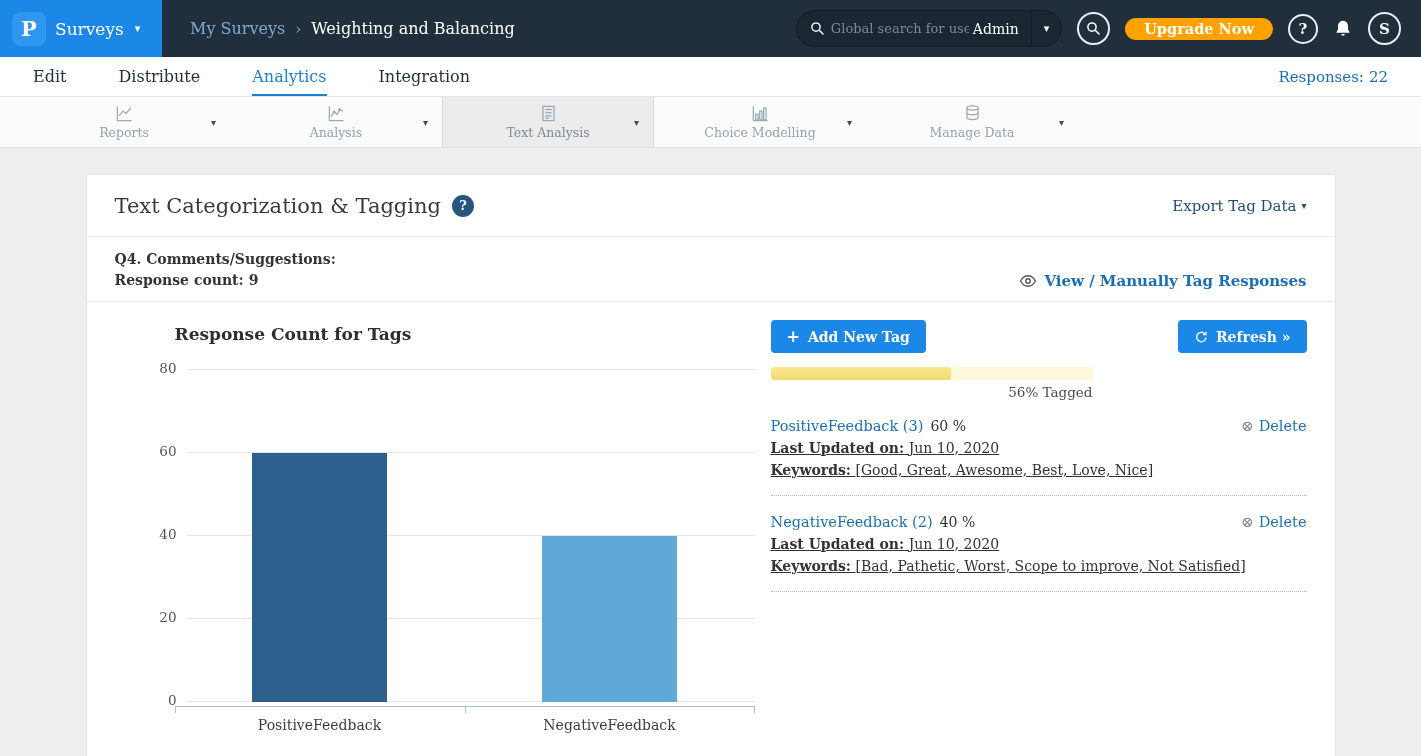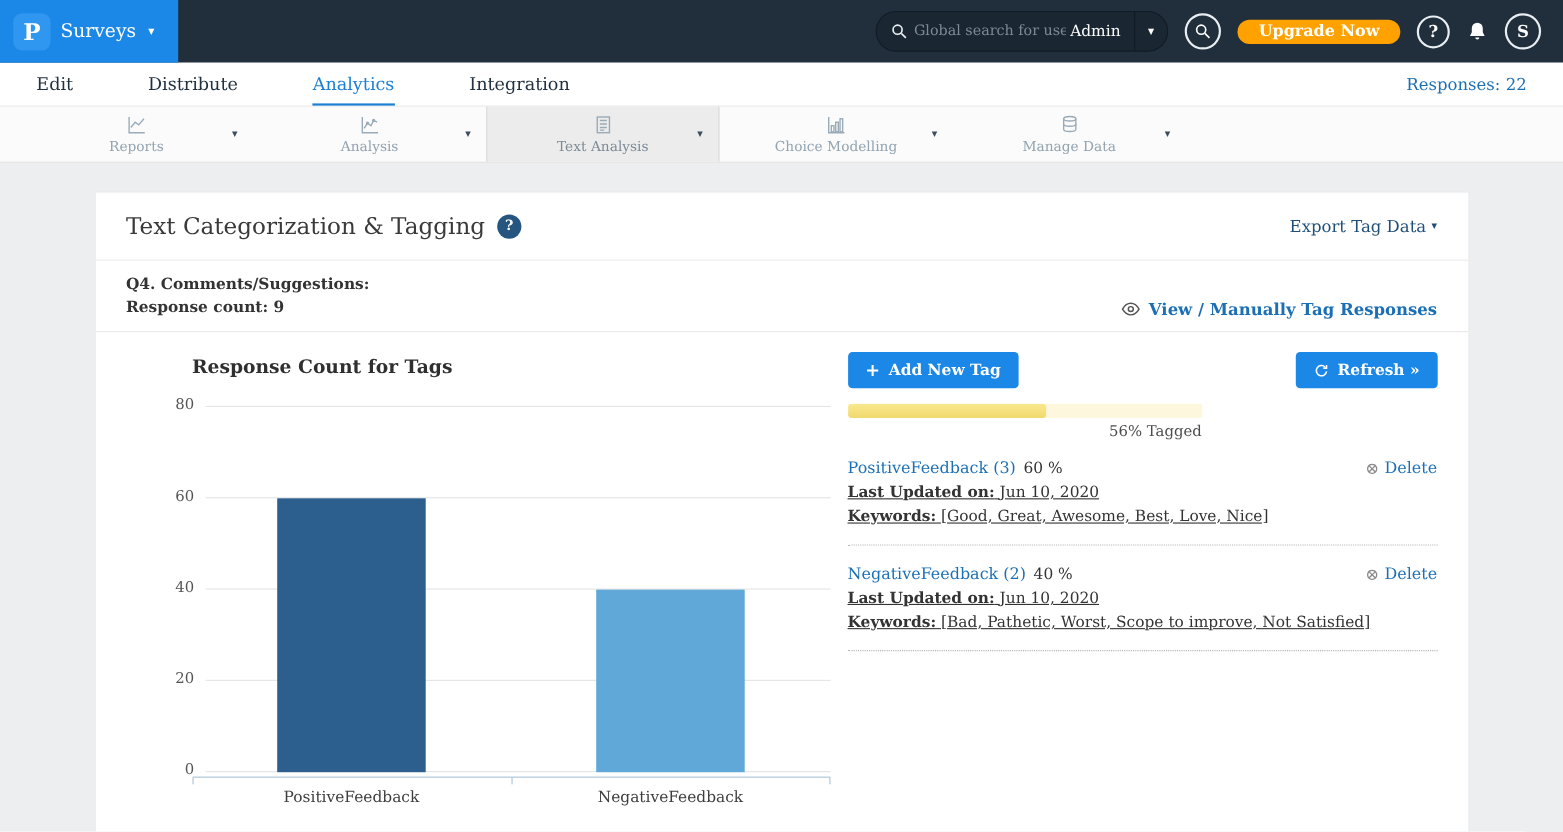--- a/index.html
+++ b/index.html
@@ -25,21 +25,21 @@
   .search-input { background: transparent; border: none; outline: none; color: #cfd8df; font-size: 13px; width: 138px; font-family: inherit; }
   .search-input::placeholder { color: #7d8b97; }
   .search-scope { color: #fff; font-size: 14px; padding: 0 12px 0 4px; cursor: pointer; }
   .scope-caret { border-left: 1px solid #101b25; align-self: stretch; display: flex; align-items: center; padding: 0 12px; color: #fff; font-size: 11px; cursor: pointer; }
   .round-btn { width: 33px; height: 33px; border-radius: 50%; border: 2px solid #e9eef2; color: #fff; display: flex; align-items: center; justify-content: center; cursor: pointer; }
   .upgrade { background: #ffa200; color: #fff; border: none; border-radius: 18px; height: 22px; padding: 0 19px; font-size: 14.5px; font-weight: bold; font-family: inherit; cursor: pointer; }
   .help-ring { font-weight: bold; font-size: 15px; width: 30px; height: 30px; }
   .bell { color: #fff; display: flex; cursor: pointer; }
   .avatar { font-weight: bold; font-size: 15px; }
   
-  .nav2 { height: 40px; background: #fff; border-bottom: 1px solid #e4e4e4; display: flex; align-items: stretch; gap: 68px; padding: 0 33px; }
+  .nav2 { height: 40px; background: #fff; border-bottom: 1px solid #e4e4e4; display: flex; align-items: stretch; gap: 52px; padding: 0 33px; }
   .nav-item { display: flex; align-items: center; font-size: 16px; color: #22313f; cursor: pointer; border-top: 2px solid transparent; border-bottom: 2px solid transparent; }
   .nav-item.active { color: #1b7fd4; border-bottom-color: #1b7fd4; }
   .responses { margin-left: auto; display: flex; align-items: center; gap: 5px; color: #1b6fb5; font-size: 15px; }
   
   .tabstrip { height: 51px; background: #fbfbfb; border-bottom: 1px solid #e2e2e2; display: flex; padding-left: 18px; }
   .tab { width: 212px; position: relative; display: flex; flex-direction: column; align-items: center; justify-content: center; gap: 2px; color: #93a3b0; cursor: pointer; }
   .tab.active { background: #ececec; border-left: 1px solid #dadada; border-right: 1px solid #dadada; color: #7d8b97; }
   .tab-icon { display: flex; color: #9aabb8; }
   .tab-label { font-size: 12.5px; }
   .tab-caret { position: absolute; right: 14px; top: 50%; transform: translateY(-50%); color: #3e4e5c; font-size: 10px; }
@@ -91,20 +91,25 @@
 <body>
 
 <div class="topbar">
   <div class="brand">
     <div class="brand-logo">
         <span>P</span>
       </div>
     <span class="brand-label">Surveys</span>
     <span class="caret">▾</span>
   </div>
+  <div class="breadcrumb">
+    <span class="bc-parent">My Surveys</span>
+    <span class="bc-sep">›</span>
+    <span class="bc-current">Weighting and Balancing</span>
+  </div>
   <div class="top-right">
     <div class="search-pill">
       <span class="mag">
         <svg viewBox="0 0 20 20" width="15" height="15">
             <circle cx="8" cy="8" r="5.5" fill="none" stroke="currentColor" stroke-width="2"></circle>
             <line x1="12.5" y1="12.5" x2="18" y2="18" stroke="currentColor" stroke-width="2"></line>
           </svg>
       </span>
       <input class="search-input" placeholder="Global search for user" style="">
       <span class="search-scope">Admin</span>

